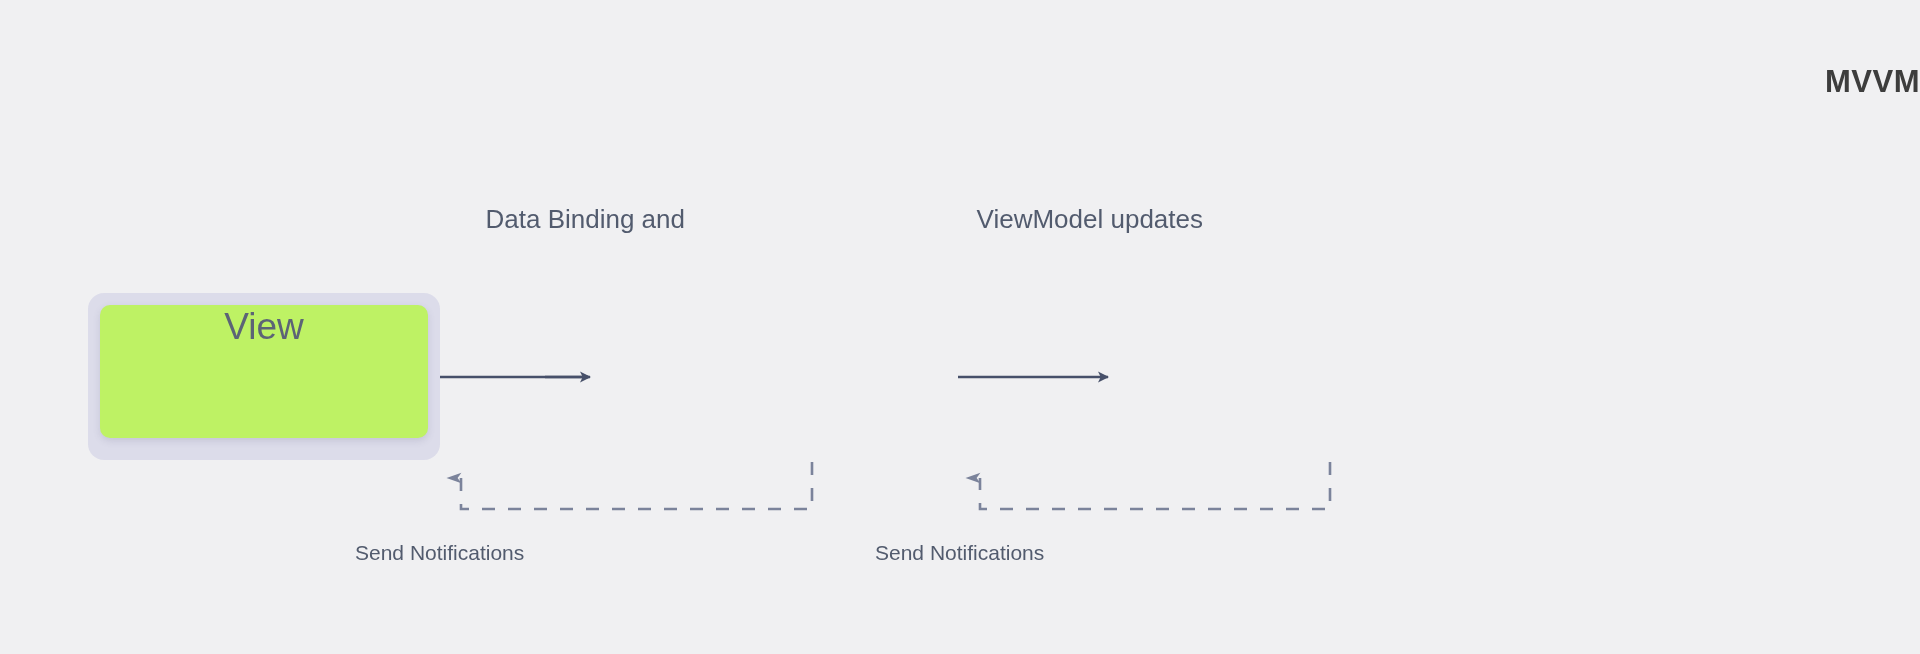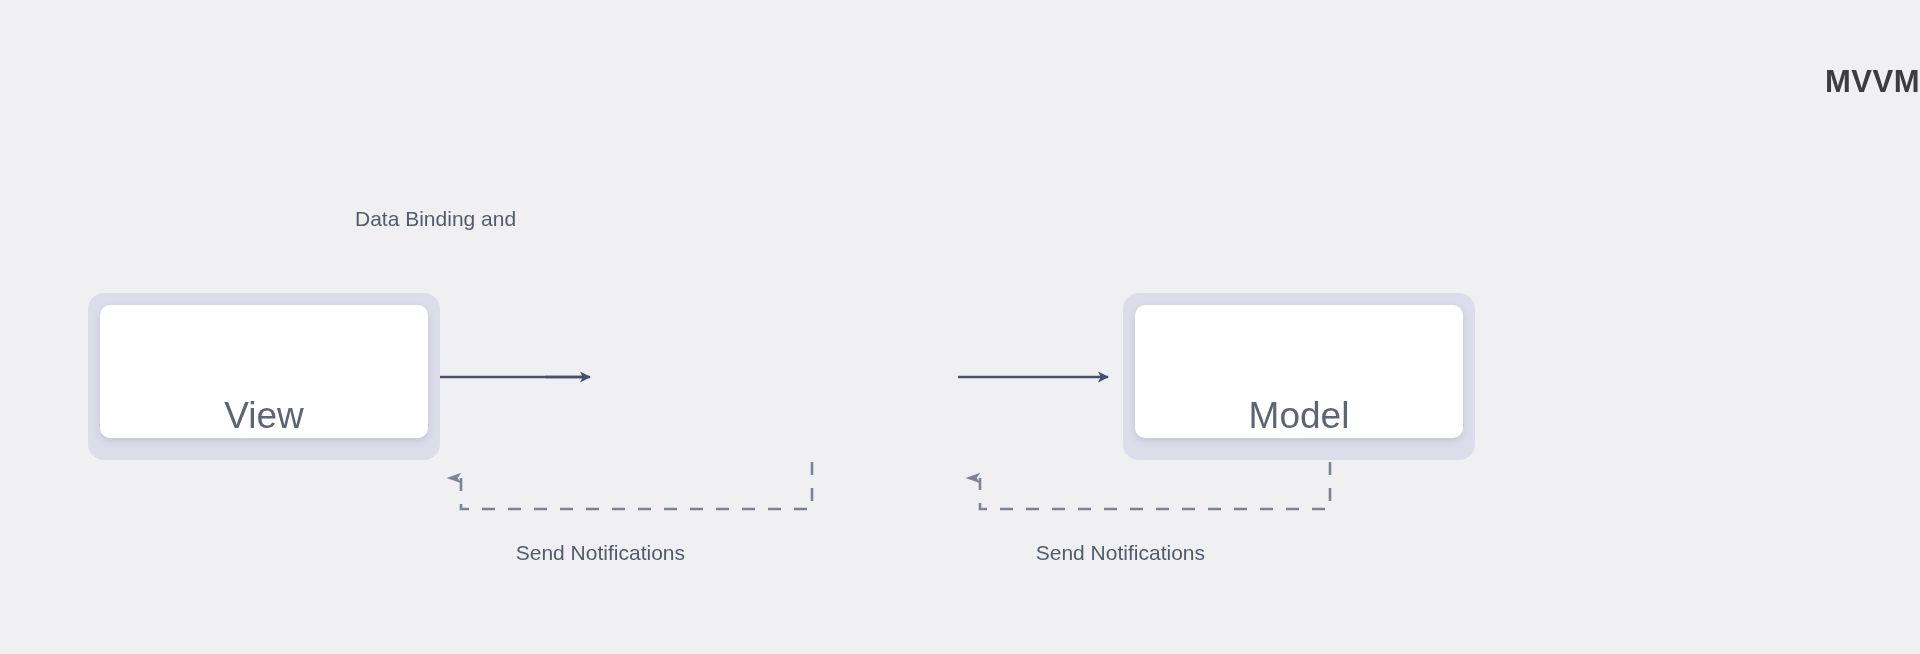--- a/index.html
+++ b/index.html
@@ -44,58 +44,58 @@
     background: #dcdcea;
     border-radius: 16px;
     box-sizing: border-box;
   }
   .node-inner {
     position: absolute;
     left: 12px;
     top: 12px;
     right: 12px;
     bottom: 22px;
-    background: #ffffff;
+    background: #bef264;
     border-radius: 10px;
     box-shadow: 0 3px 7px rgba(90, 90, 125, 0.17);
     display: flex;
-    align-items: flex-end;
+    align-items: flex-start;
     justify-content: center;
   }
   .node-label {
     font-size: 37px;
     color: #5c6476;
     font-weight: normal;
     line-height: 44px;
     white-space: nowrap;
   }
 
   #node-view      { left: 88px;   }
   #node-viewmodel { left: 605px;  }
   #node-model     { left: 1123px; }
 
   
   .edge-label-top {
     position: absolute;
     top: 203px;
     width: 330px;
-    text-align: left;
-    font-size: 21px;
+    text-align: right;
+    font-size: 26px;
     line-height: 32px;
     color: #525b6e;
   }
   #edge-label-binding { left: 355px; }
   #edge-label-updates { left: 873px; }
 
   
   .edge-label-bottom {
     position: absolute;
     top: 537px;
     width: 330px;
-    text-align: right;
+    text-align: left;
     font-size: 21px;
     line-height: 32px;
     color: #525b6e;
   }
   #edge-label-notify-1 { left: 355px; }
   #edge-label-notify-2 { left: 875px; }
 
   
   #edges-layer {
     position: absolute;
@@ -145,30 +145,26 @@
     </g>
   </svg>
 
   <div class="node" id="node-view">
     <div class="node-inner">
       <span class="node-label">View</span>
     </div>
   </div>
 
 
-  <div class="node" id="node-model">
-    <div class="node-inner">
-      <span class="node-label">Model</span>
-    </div>
-  </div>
 
   <div class="edge-label-top" id="edge-label-binding">
     <div>Data Binding and</div>
   </div>
 
   <div class="edge-label-top" id="edge-label-updates">
+    <div>ViewModel updates</div>
   </div>
 
   <div class="edge-label-bottom" id="edge-label-notify-1">Send Notifications</div>
 
   <div class="edge-label-bottom" id="edge-label-notify-2">Send Notifications</div>
 
 </div>
 
 </body></html>

